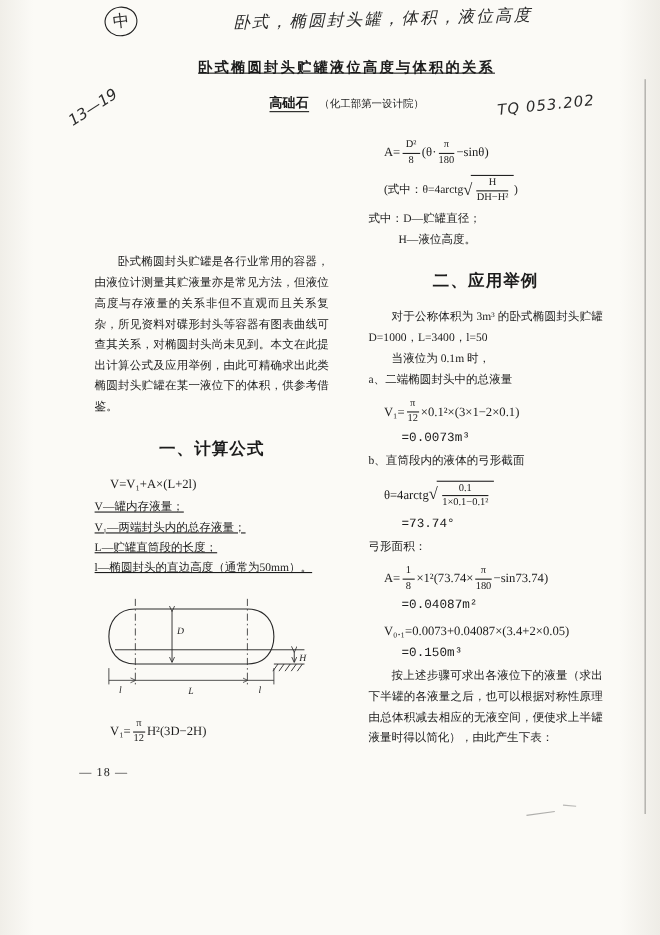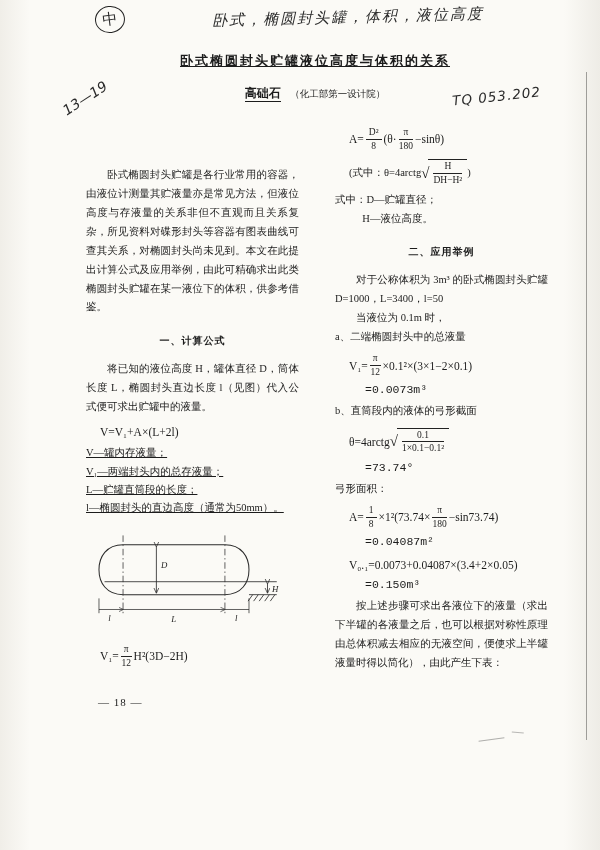--- a/index.html
+++ b/index.html
@@ -31,42 +31,42 @@
     font-size:13px; font-weight:700; letter-spacing:2px;text-decoration:underline;
   }
   .byline { margin:15px 55px 0 85px; text-align:center; font-size:10.5px; }
   .author { font-weight:700; font-size:12px; border-bottom:1px solid #1c1c1c; padding-bottom:1px; margin-right:7px; }
   .affil { font-size:9.5px; }
 
   
   .columns { display:flex; gap:36px; margin:18px 52px 0 86px;align-items:flex-end; }
   .col { flex:1; min-width:0; font-size:10.5px; line-height:1.8; text-align:justify; }
   p.indent { text-indent:2em; }
-  h2.sec { text-align:center; font-size:10px; font-weight:700; letter-spacing:1px; margin:15px 0 10px; }
+  h2.sec { text-align:center; font-size:15px; font-weight:700; letter-spacing:1px; margin:15px 0 10px; }
 
   
   .formula { margin:7px 0 4px 14px; font-size:11.5px; line-height:1.4;
              display:flex; align-items:center; flex-wrap:wrap; text-align:left; }
   .formula.result { margin-left:30px; margin-top:3px;font-family:Liberation Mono, monospace; }
   .frac { display:inline-block; text-align:center; font-size:9.5px; line-height:1.15; margin:0 2px; }
   .frac .fn { display:block; border-bottom:1px solid #222; padding:0 3px 1px; }
   .frac .fd { display:block; padding-top:1px; }
   .sqrt { font-size:15px; margin-right:-1px; }
   .rootarg { border-top:1px solid #222; padding:1px 3px 0; display:inline-block; }
 
   .defs div { padding-left:1em; text-indent:-1em; line-height:1.75;text-decoration:underline; }
   .whereline { line-height:1.75; }
   .where-ind { padding-left:2.6em; }
 
   
   .diagram { margin:10px 0 2px; }
   .diagram svg { display:block; width:100%; height:auto; }
   .diagram text { font-size:9.5px; font-style:italic; font-family:"Liberation Serif",serif; fill:#1c1c1c; }
 
-  .pageno { position:absolute; left:98px; top:696px; font-size:11px; letter-spacing:1px; }
+  .pageno { position:absolute; left:72px; top:696px; font-size:11px; letter-spacing:1px; }
 
   
   .scan-line { position:absolute; right:13px; top:72px; width:1.5px; height:668px; background:#4a4a46; opacity:.5; }
   .smudge1 { position:absolute; left:478px; top:732px; width:26px; height:8px;
              border-bottom:1.5px solid rgba(60,60,60,.4); transform:rotate(-8deg); }
   .smudge2 { position:absolute; left:512px; top:727px; width:12px; height:6px;
              border-bottom:1.5px solid rgba(60,60,60,.35); transform:rotate(5deg); }
 </style>
 </head>
 <body>
@@ -84,21 +84,20 @@
     <span class="affil">（化工部第一设计院）</span>
   </div>
 
   <div class="columns">
 
     <div class="col">
       <p class="indent">卧式椭圆封头贮罐是各行业常用的容器，由液位计测量其贮液量亦是常见方法，但液位高度与存液量的关系非但不直观而且关系复杂，所见资料对碟形封头等容器有图表曲线可查其关系，对椭圆封头尚未见到。本文在此提出计算公式及应用举例，由此可精确求出此类椭圆封头贮罐在某一液位下的体积，供参考借鉴。</p>
 
       <h2 class="sec">一、计算公式</h2>
 
-      <p class="indent">将已知的液位高度 H，罐体直径 D，筒体长度 L，椭圆封头直边长度 l（见图）代入公式便可求出贮罐中的液量。</p>
 
       <div class="formula">
         <span>V=V₁+A×(L+2l)</span>
       </div>
 
 
       <div class="defs">
         <div>V—罐内存液量；</div>
         <div>V₁—两端封头内的总存液量；</div>
         <div>L—贮罐直筒段的长度；</div>

